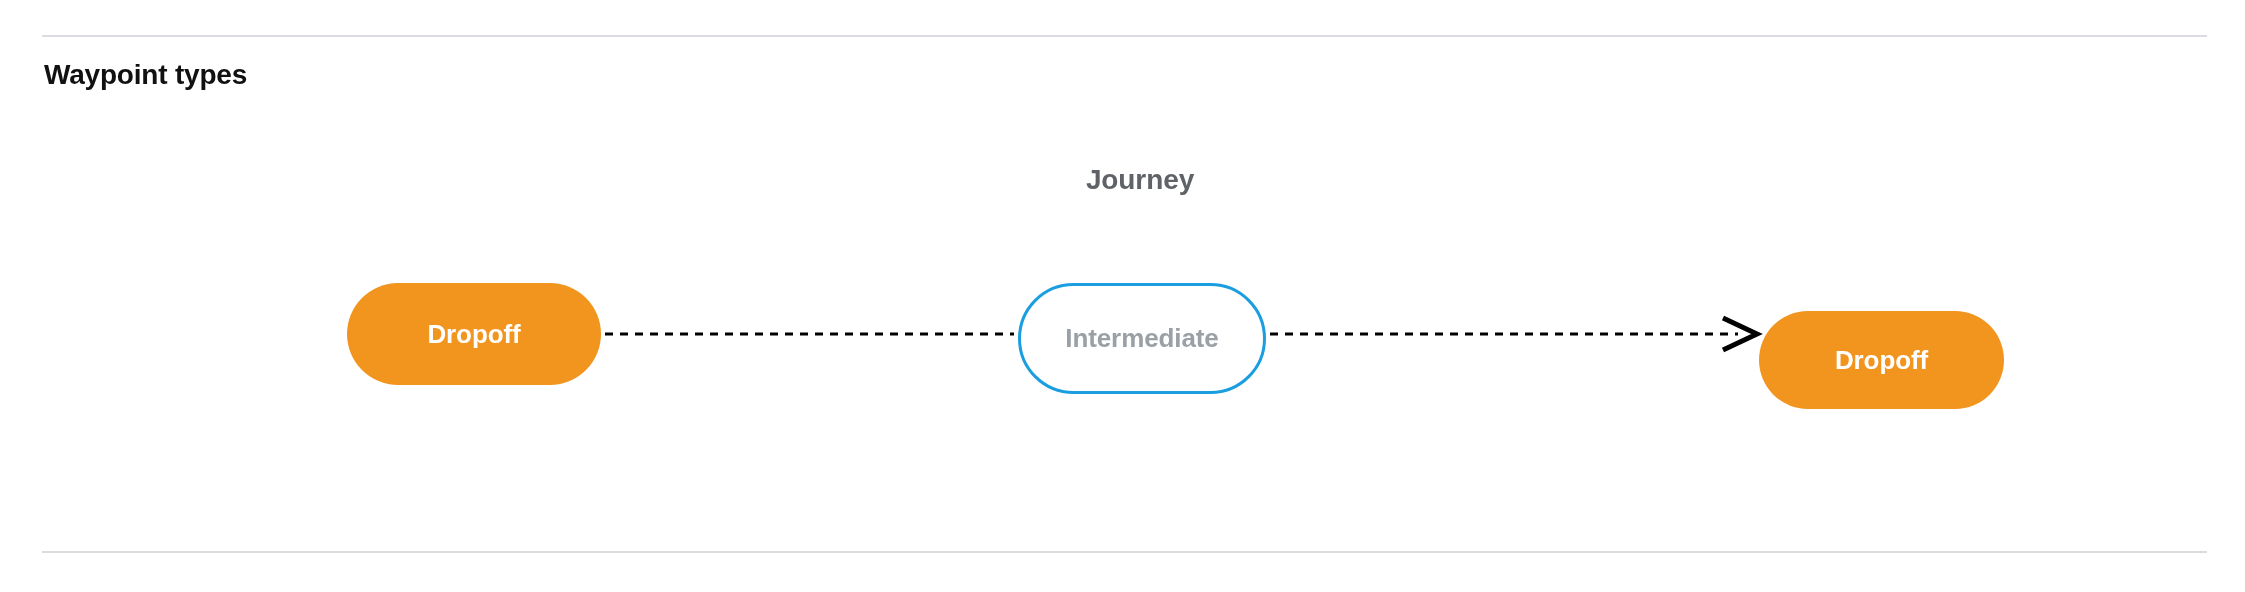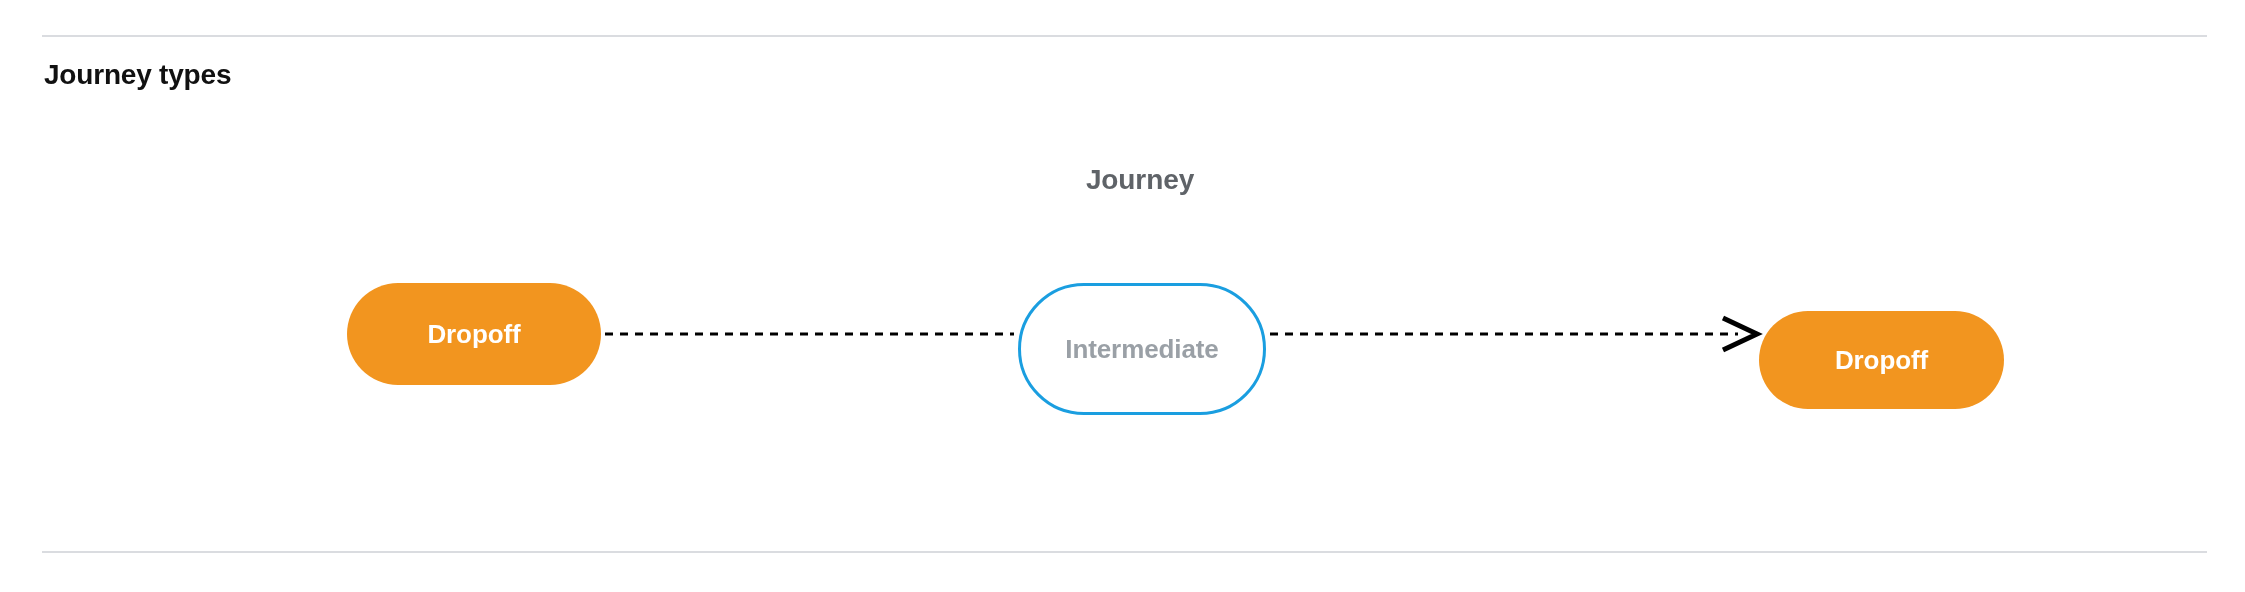--- a/index.html
+++ b/index.html
@@ -93,21 +93,21 @@
   #node-pickup {
     left: 347px;
     top: 283px;
     width: 254px;
     height: 102px;
   }
   #node-intermediate {
     left: 1018px;
     top: 283px;
     width: 248px;
-    height: 132px;
+    height: 111px;
   }
   #node-dropoff {
     left: 1759px;
     top: 283px;
     width: 245px;
     height: 98px;
     margin-top: 28px;
   }
 
   
@@ -120,21 +120,21 @@
     pointer-events: none;
   }
 </style>
 </head>
 <body>
 
 <div id="page">
 
   <div class="divider" id="divider-top"></div>
 
-  <div id="page-title">Journey types</div>
+  <div id="page-title">Waypoint types</div>
 
   <div id="diagram">
 
     <div id="journey-label">Journey</div>
 
     <svg id="connectors" viewBox="0 0 2245 592">
       <line x1="605" y1="334" x2="1014" y2="334" stroke="#000000" stroke-width="3" stroke-dasharray="8 7"></line>
       <line x1="1270" y1="334" x2="1738" y2="334" stroke="#000000" stroke-width="3" stroke-dasharray="8 7"></line>
       <polyline points="1723,318 1757,334 1723,350" fill="none" stroke="#000000" stroke-width="5" stroke-linecap="butt" stroke-linejoin="miter"></polyline>
     </svg>

